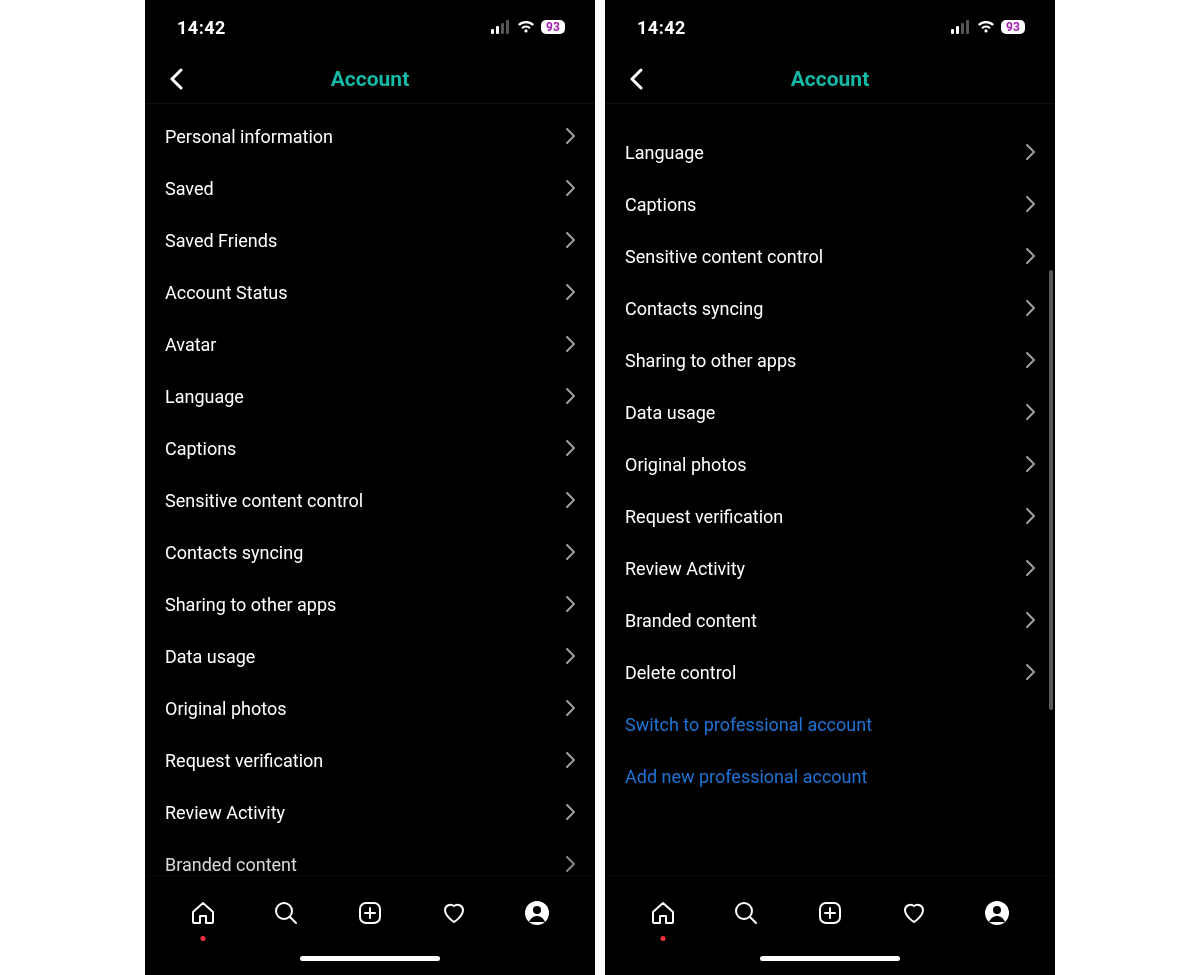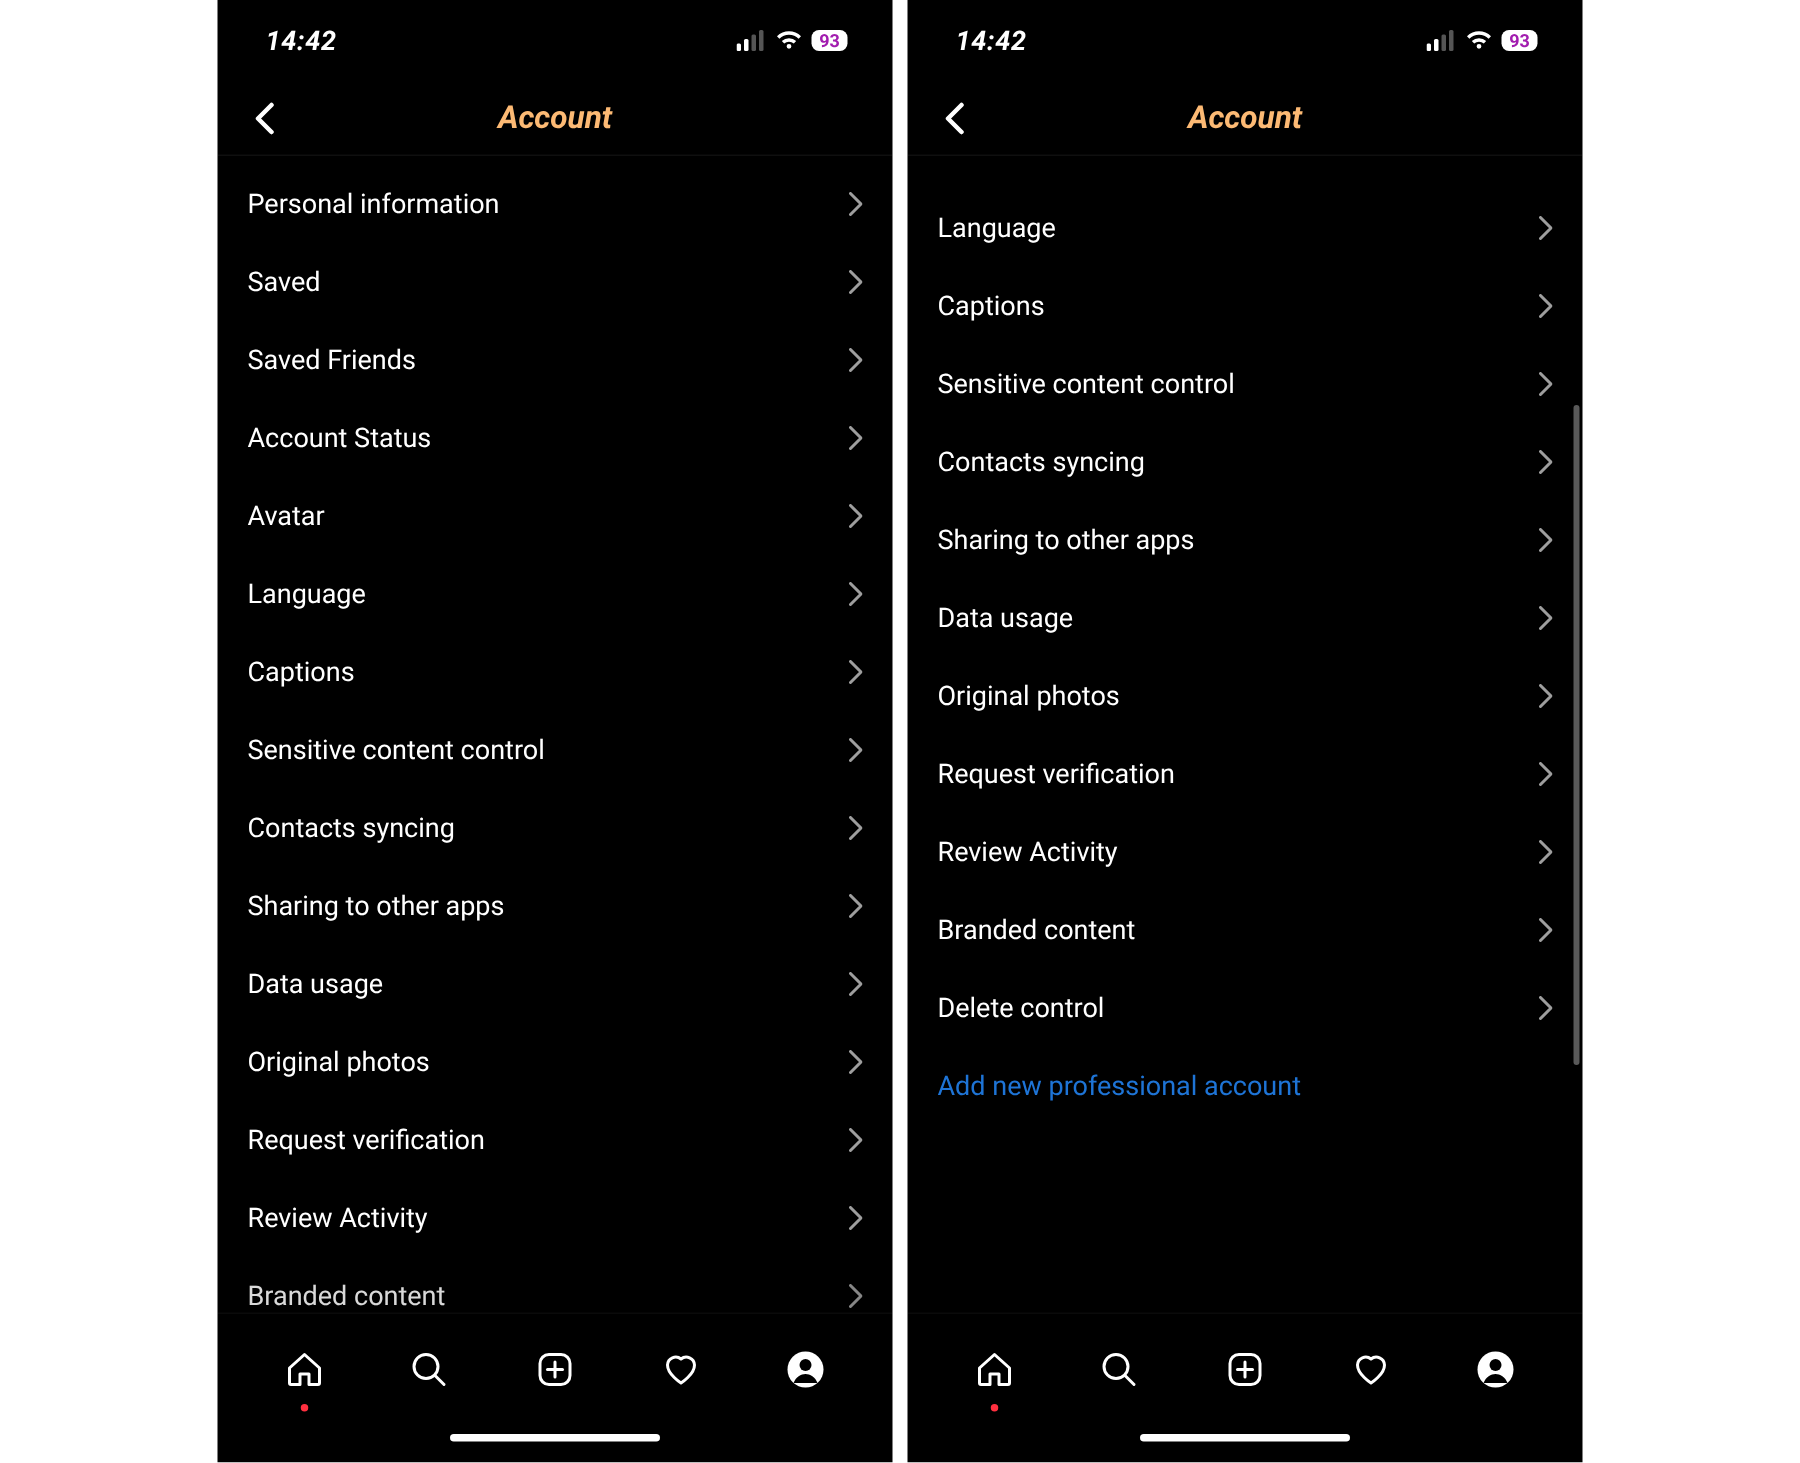--- a/index.html
+++ b/index.html
@@ -34,21 +34,20 @@
       padding: 0 30px 0 32px;
       display: flex;
       align-items: center;
       justify-content: space-between;
       color: #fff;
     }
     .status-time {
       font-weight: 700;
       font-size: 18px;
       letter-spacing: 0.5px;
-      font-style: italic;
     }
     .status-icons {
       display: flex;
       align-items: center;
       gap: 6px;
     }
     .signal-icon, .wifi-icon {
       display: inline-flex;
     }
     .battery-pill {
@@ -77,25 +76,24 @@
       display: flex;
       align-items: center;
       justify-content: center;
       color: #fff;
       cursor: pointer;
     }
     .header-title {
       position: absolute;
       left: 0; right: 0;
       text-align: center;
-      color: #fdba74;
+      color: #14b8a6;
       font-size: 21px;
       font-weight: 700;
       pointer-events: none;
-      font-style: italic;
     }
     
     .list {
       flex: 1;
       overflow: hidden;
       padding-top: 6px;
     }
     .phone.scrolled .list {
       padding-top: 22px;
     }
@@ -478,20 +476,23 @@
         </div>
       <div class="row">
           <span>Delete control</span>
           <span class="chev">
             <svg width="9" height="16" viewBox="0 0 9 16">
               <path d="M1 1l7 7-7 7" stroke="#9e9e9e" stroke-width="2" fill="none" stroke-linecap="round" stroke-linejoin="round"></path>
             </svg>
           </span>
         </div>
       <div class="row link">
+          <span>Switch to professional account</span>
+        </div>
+      <div class="row link">
           <span>Add new professional account</span>
         </div>
     </div>
 
     <div class="tabbar">
       <div class="tab active">
           <svg width="26" height="26" viewBox="0 0 26 26">
             <path d="M3 12L13 3l10 9v10a1 1 0 01-1 1h-6v-7h-6v7H4a1 1 0 01-1-1V12z" stroke="#fff" stroke-width="2" fill="none" stroke-linejoin="round"></path>
           </svg>
         </div>

